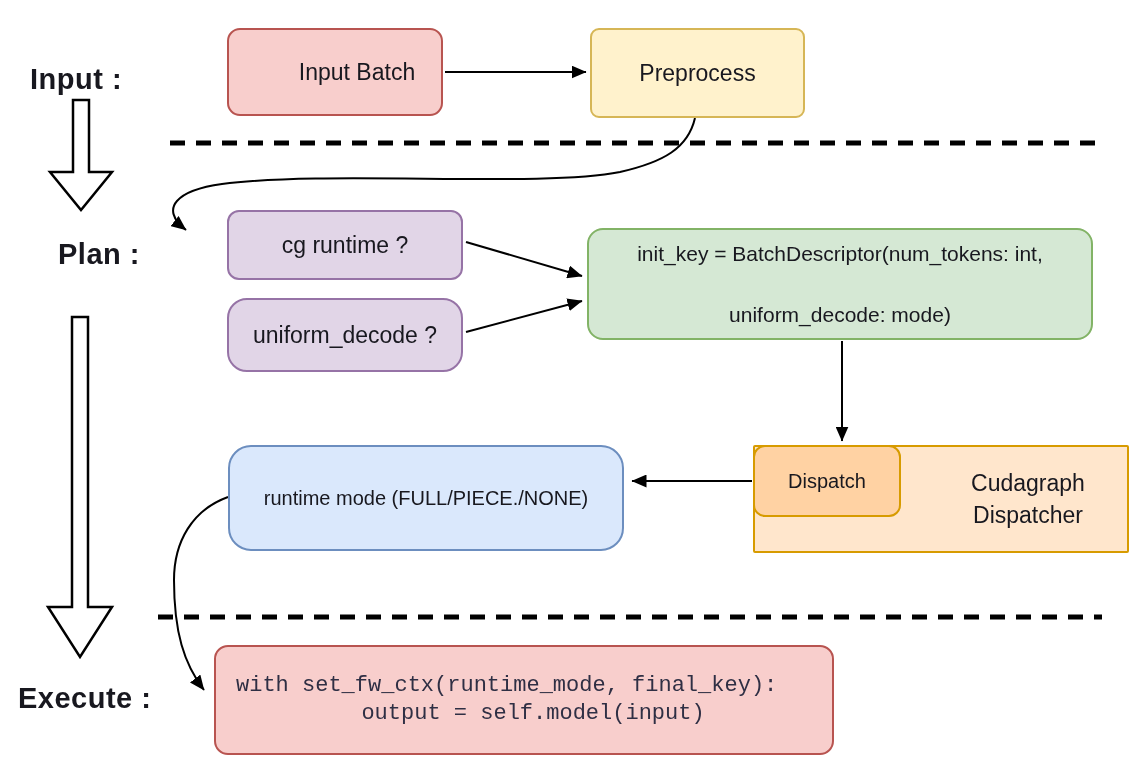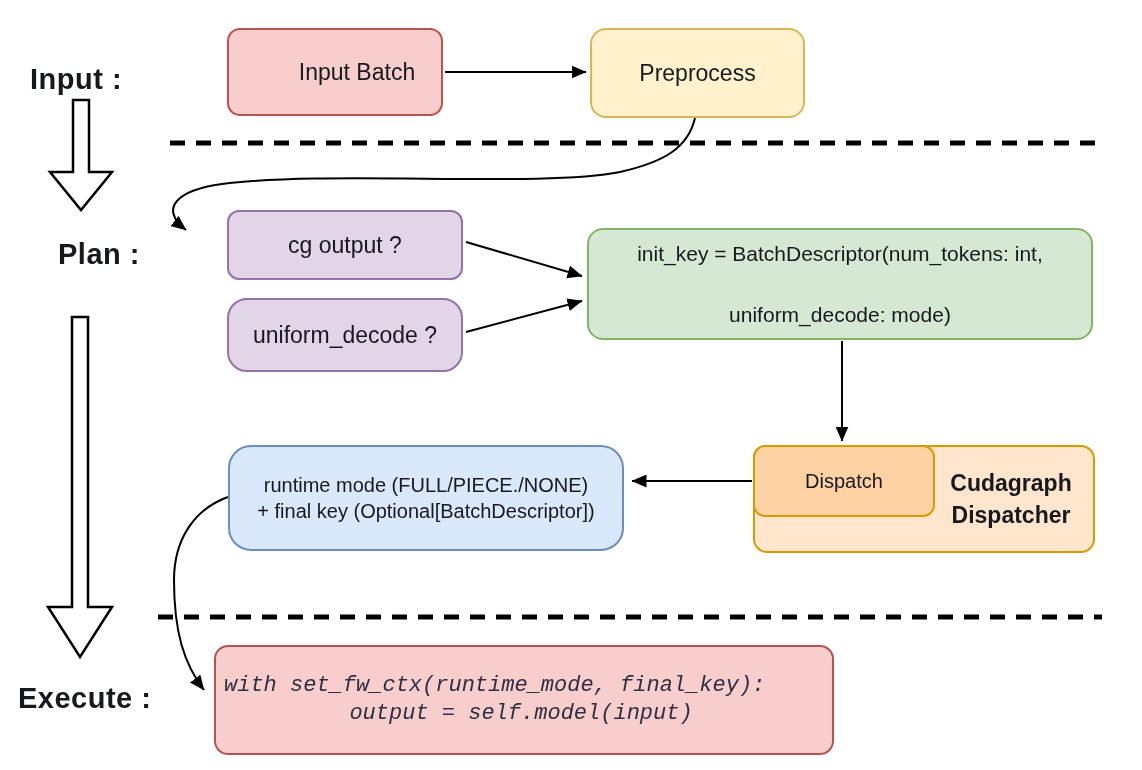--- a/index.html
+++ b/index.html
@@ -31,21 +31,21 @@
   .node {
     position:absolute; box-sizing:border-box; border:2px solid;
     display:flex; align-items:center; justify-content:center;
     text-align:center; line-height:1.25;
   }
   #node-input-batch {
     left:227px; top:28px; width:216px; height:88px; border-radius:13px;
     background:var(--red-fill); border-color:var(--red-stroke); font-size:23px;padding-left:44px;
   }
   #node-preprocess {
-    left:590px; top:28px; width:215px; height:90px; border-radius:16px;
+    left:590px; top:28px; width:215px; height:90px; border-radius:9px;
     background:var(--yellow-fill); border-color:var(--yellow-stroke); font-size:23px;
   }
   #node-cg-padding {
     left:227px; top:210px; width:236px; height:70px; border-radius:12px;
     background:var(--purple-fill); border-color:var(--purple-stroke); font-size:23px;
   }
   #node-uniform-decode {
     left:227px; top:298px; width:236px; height:74px; border-radius:20px;
     background:var(--purple-fill); border-color:var(--purple-stroke); font-size:23px;
   }
@@ -53,41 +53,41 @@
     left:587px; top:228px; width:506px; height:112px; border-radius:16px;
     background:var(--green-fill); border-color:var(--green-stroke);
     font-size:21px; line-height:27px; flex-direction:column;gap:34px;
   }
   #node-runtime-result {
     left:228px; top:445px; width:396px; height:106px; border-radius:23px;
     background:var(--blue-fill); border-color:var(--blue-stroke);
     font-size:20px; line-height:26px; flex-direction:column;
   }
   #node-dispatcher {
-    left:753px; top:445px; width:342px; height:108px; border-radius:14px;
-    background:var(--orange-fill); border-color:var(--orange-stroke);font-weight:bold;
+    left:753px; top:445px; width:376px; height:108px; border-radius:2px;
+    background:var(--orange-fill); border-color:var(--orange-stroke);
   }
   #node-dispatcher .dispatcher-label {
     position:absolute; left:182px; right:8px; top:0; bottom:0;
     display:flex; align-items:center; justify-content:center;
     text-align:center; font-size:23px; line-height:32px;
   }
   #node-dispatch {
-    left:753px; top:445px; width:182px; height:72px; border-radius:12px;
+    left:753px; top:445px; width:148px; height:72px; border-radius:12px;
     background:var(--dispatch-fill); border-color:var(--orange-stroke); font-size:20px;
   }
   #node-execute-code {
     left:214px; top:645px; width:620px; height:110px; border-radius:14px;
     background:var(--red-fill); border-color:var(--red-stroke);
     justify-content:flex-start;
   }
   #node-execute-code pre {
-    margin:0; padding-left:8px;
+    margin:12px; padding-left:8px;
     font-family:"Liberation Mono", monospace;
-    font-size:22px; line-height:28px; color:var(--code-text);font-style:italic;
+    font-size:22px; line-height:28px; color:var(--code-text);
   }
 </style>
 </head>
 <body>
 
 <div class="canvas">
 
   <svg class="wires" viewBox="0 0 1142 770" xmlns="http://www.w3.org/2000/svg">
     <defs>
       <marker id="ah" markerUnits="userSpaceOnUse" markerWidth="16" markerHeight="13" refX="14.5" refY="6.5" orient="auto">
@@ -116,35 +116,34 @@
 
   <div class="node" id="node-input-batch">
     <span>Input Batch</span>
   </div>
 
   <div class="node" id="node-preprocess">
     <span>Preprocess</span>
   </div>
 
   <div class="node" id="node-cg-padding">
-    <span>cg output ?</span>
+    <span>cg runtime ?</span>
   </div>
 
   <div class="node" id="node-uniform-decode">
     <span>uniform_decode ?</span>
   </div>
 
   <div class="node" id="node-init-key">
     <span>init_key = BatchDescriptor(num_tokens: int,</span>
     <span>uniform_decode: mode)</span>
   </div>
 
   <div class="node" id="node-runtime-result">
     <span>runtime mode (FULL/PIECE./NONE)</span>
-    <span>+ final key (Optional[BatchDescriptor])</span>
   </div>
 
   <div class="node" id="node-dispatcher">
     <span class="dispatcher-label">Cudagraph Dispatcher</span>
   </div>
 
   <div class="node" id="node-dispatch">
     <span>Dispatch</span>
   </div>
 

